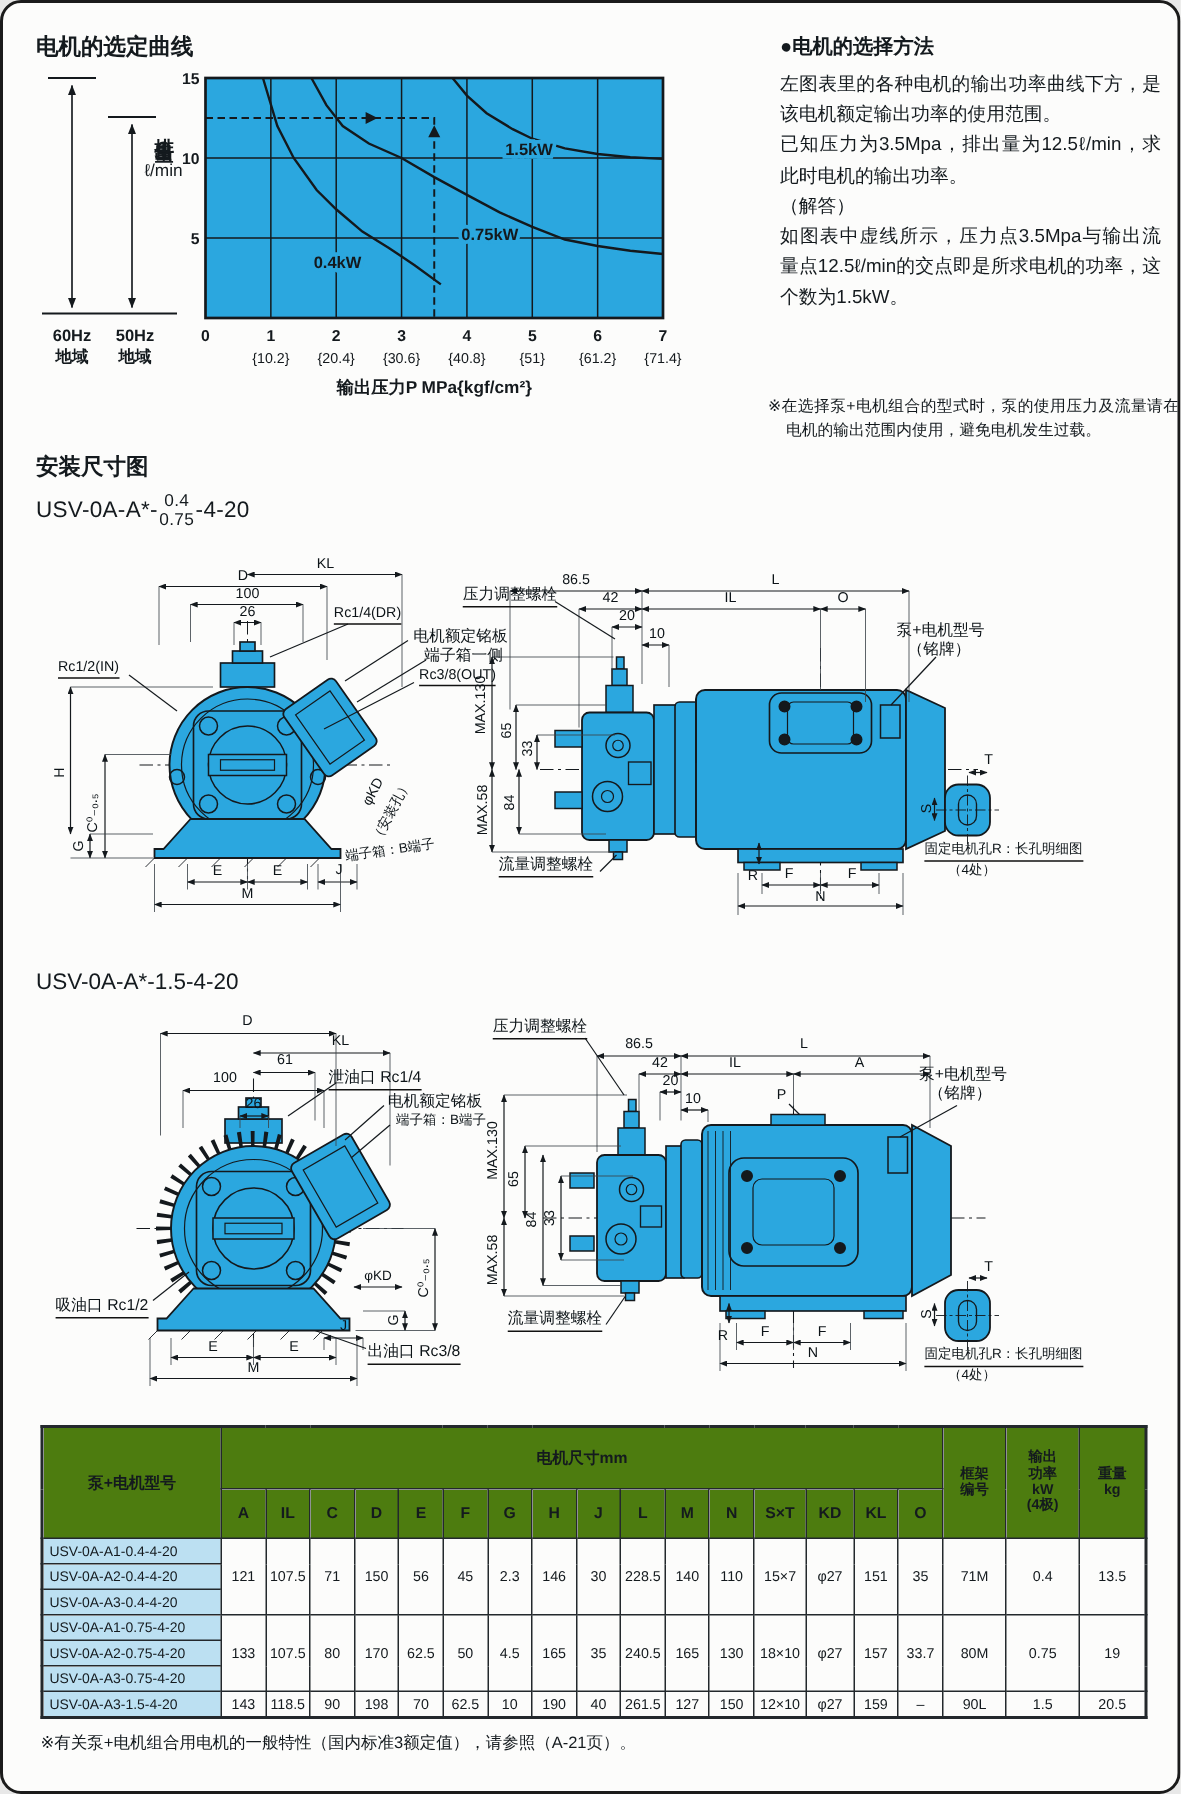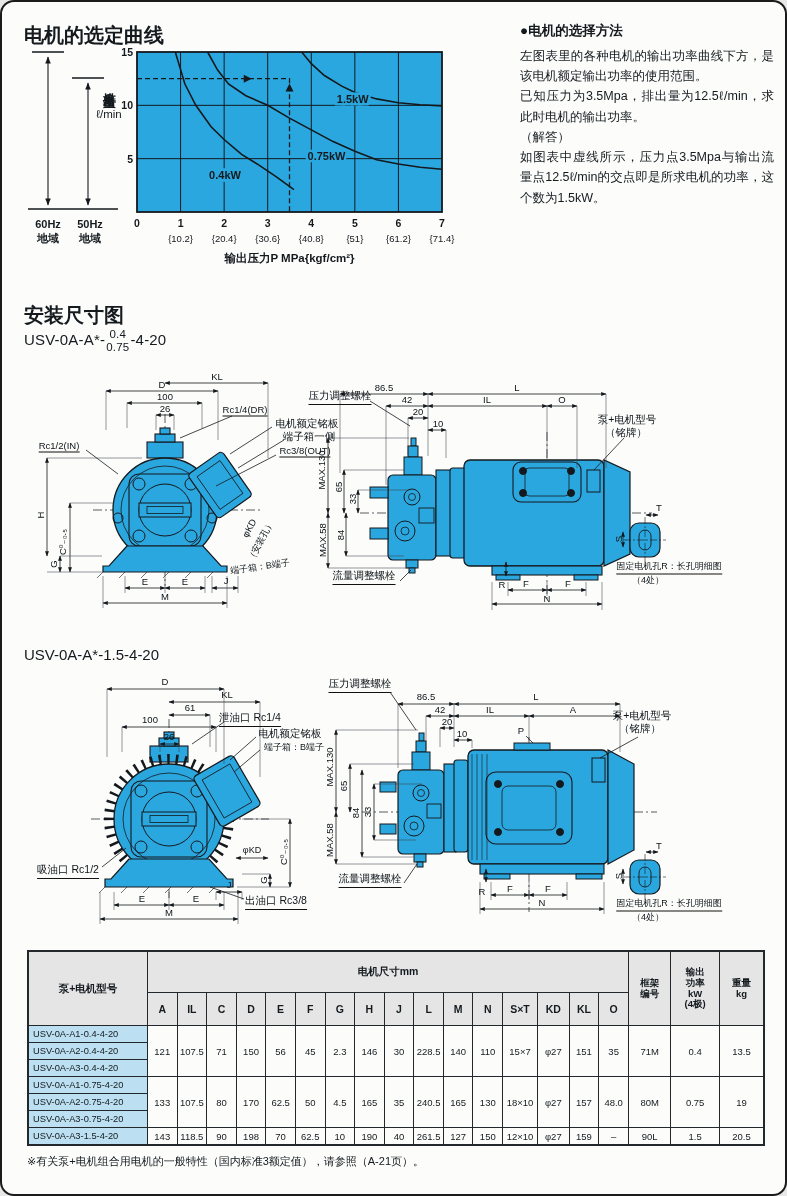--- a/index.html
+++ b/index.html
@@ -1,20 +1,20 @@
 <!DOCTYPE html>
 <html><head>
 <meta charset="utf-8">
 <style>
   html,body{margin:0;padding:0;background:#e8e8e8;}
   .page{position:relative;width:787px;height:1196px;background:#fcfcfb;border:2px solid #1b1b1b;
         border-radius:14px;box-sizing:border-box;overflow:hidden;
         font-family:"Liberation Sans","DejaVu Sans",sans-serif;color:#141a1e;}
   .abs{position:absolute;}
-  .h-bold{font-weight:bold;font-size:20px;}
+  .h-bold{font-weight:bold;font-size:15px;}
   
   .chart-title{left:22px;top:20px;}
   .freq-label{font-size:11px;font-weight:600;text-align:center;line-height:1.25;}
   .yax{display:flex;flex-direction:column;align-items:center;left:90px;top:80px;width:34px;}
   .yax .vchars{writing-mode:vertical-rl;text-orientation:upright;font-weight:bold;font-size:13px;letter-spacing:2px;}
   .yax .q{font-weight:bold;font-size:13px;margin-top:3px;}
   .yax .unit{font-size:11.5px;margin-top:2px;}
   
   .method{left:518px;top:18px;width:254px;font-size:12.5px;line-height:1.62;text-align:justify;}
   .method .mt{font-weight:bold;font-size:13.5px;margin-bottom:4px;}
@@ -28,21 +28,21 @@
   .diag{left:0;width:787px;}
   #d1{top:368px;height:252px;}
   #d2{top:650px;height:296px;}
   .dlabel{position:absolute;font-size:9.5px;white-space:nowrap;transform:translate(-50%,-50%);color:#0c1317;}
   .dlabel.cjk{font-size:10.5px;}
   .dlabel.sm{font-size:9px;}
   .dlabel.u{border-bottom:1px solid #111;padding-bottom:1px;}
   
   .spec-table{position:absolute;left:25px;top:948px;width:738px;border-collapse:collapse;table-layout:fixed;}
   .spec-table th,.spec-table td{border:1px solid #23282c;font-size:9.5px;text-align:center;padding:0 1px;overflow:hidden;}
-  .spec-table th{background:#e5e5e5;font-weight:bold;font-size:10.5px;}
+  .spec-table th{background:#4d7c0f;font-weight:bold;font-size:10.5px;}
   .spec-table td.model{background:#BCE0F2;text-align:left;padding-left:4px;font-size:9.3px;height:16px;}
   .spec-table{border:2px solid #23282c;}
   .spec-table tr.gtop td{border-top:1.8px solid #23282c;}
   .spec-table thead tr:first-child th{height:40px;}
   .spec-table thead tr:last-child th{height:32px;font-weight:bold;}
   .hdr-sub{font-size:9.5px;line-height:1.15;font-weight:bold;}
   .footnote{left:25px;top:1152px;font-size:11px;}
   svg text{font-family:"Liberation Sans","DejaVu Sans",sans-serif;}
 </style>
 </head>
@@ -123,20 +123,21 @@
         <text x="169.5" y="218" font-size="11.5" font-weight="bold" text-anchor="middle" fill="#14191d">输出压力P MPa{kgf/cm²}</text>
       </svg></div>
 
   <div class="abs method">
     <div class="mt">●电机的选择方法</div>
     <p>左图表里的各种电机的输出功率曲线下方，是该电机额定输出功率的使用范围。</p>
     <p>已知压力为3.5Mpa，排出量为12.5ℓ/min，求此时电机的输出功率。</p>
     <p>（解答）</p>
     <p>如图表中虚线所示，压力点3.5Mpa与输出流量点12.5ℓ/min的交点即是所求电机的功率，这个数为1.5kW。</p>
   </div>
+  <div class="abs mnote">※在选择泵+电机组合的型式时，泵的使用压力及流量请在电机的输出范围内使用，避免电机发生过载。</div>
 
   <div class="abs h-bold" style="left:22px;top:300px">安装尺寸图</div>
   <div class="abs model-line">
     <span>USV-0A-A*-</span><span class="frac">
         <span>0.4</span>
         <span>0.75</span>
       </span><span>-4-20</span>
   </div>
   <div class="abs model2">USV-0A-A*-1.5-4-20</div>
 
@@ -503,21 +504,21 @@
           <td rowspan="3">50</td>
           <td rowspan="3">4.5</td>
           <td rowspan="3">165</td>
           <td rowspan="3">35</td>
           <td rowspan="3">240.5</td>
           <td rowspan="3">165</td>
           <td rowspan="3">130</td>
           <td rowspan="3">18×10</td>
           <td rowspan="3">φ27</td>
           <td rowspan="3">157</td>
-          <td rowspan="3">48.0</td>
+          <td rowspan="3">33.7</td>
           <td rowspan="3">80M</td>
           <td rowspan="3">0.75</td>
           <td rowspan="3">19</td>
         </tr>
         <tr>
           <td class="model">USV-0A-A2-0.75-4-20</td>
         </tr>
         <tr>
           <td class="model">USV-0A-A3-0.75-4-20</td>
         </tr>

